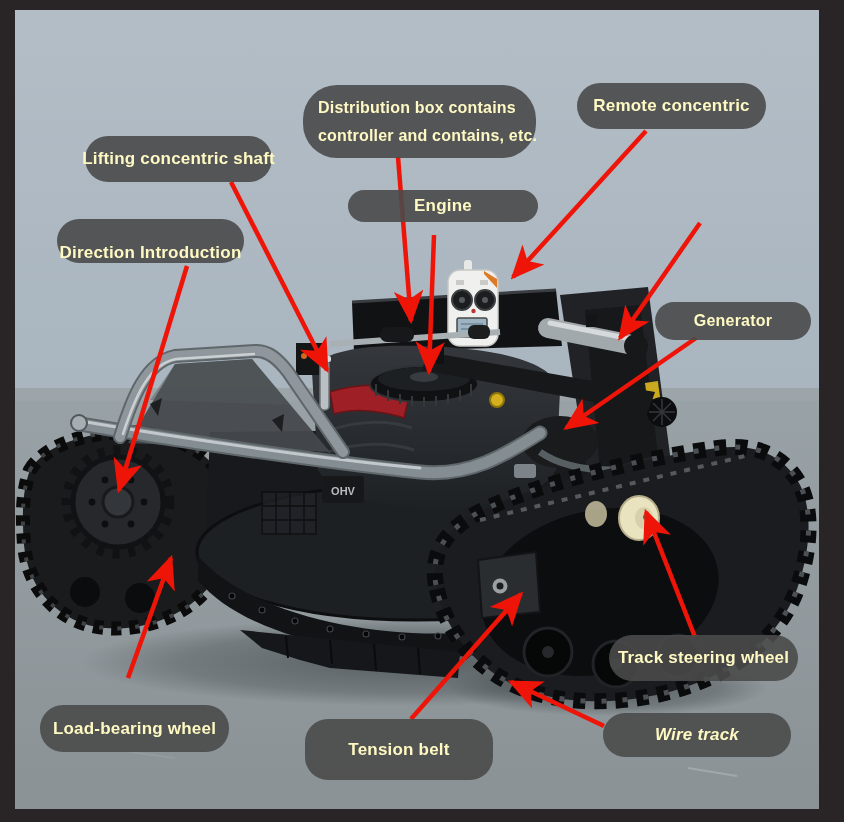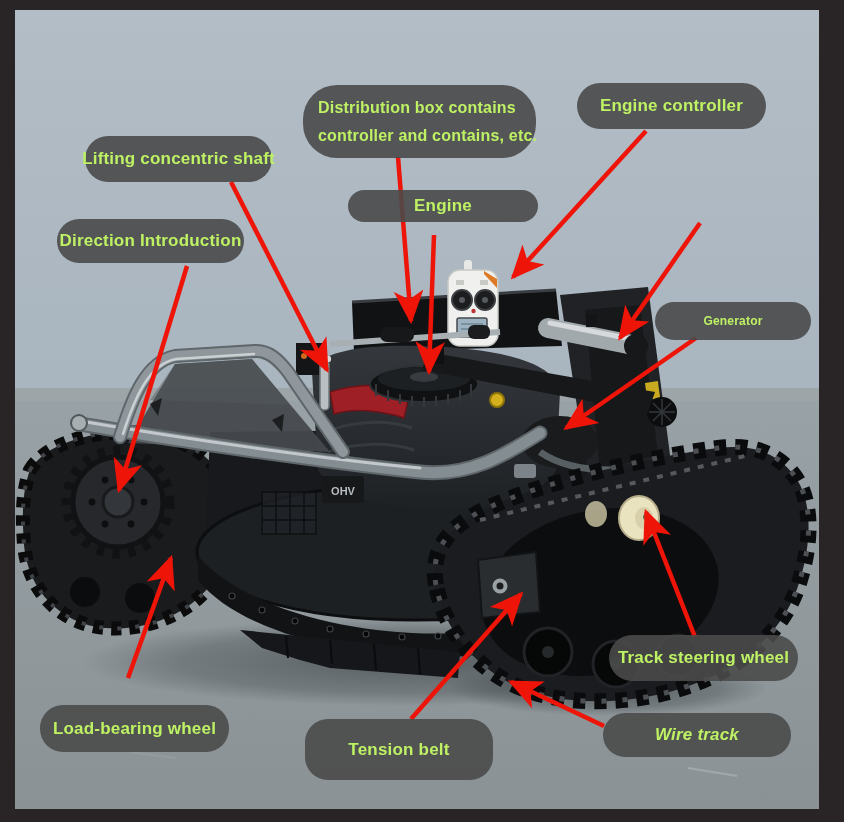--- a/index.html
+++ b/index.html
@@ -9,31 +9,31 @@
     background:#292526;
     overflow:hidden;
     font-family:"Liberation Sans", sans-serif;
   }
   .photo{
     position:absolute;left:15px;top:10px;width:804px;height:799px;
   }
   .pill{
     position:absolute;
     background:rgba(74,74,74,0.90);
-    color:#bef264;
+    color:#fef9c3;
     display:flex;align-items:center;justify-content:center;
     font-size:17px;font-weight:600;letter-spacing:.2px;
     white-space:nowrap;
     z-index:5;
   }
   .pill-multi{
     flex-direction:column;align-items:flex-start;justify-content:center;
     padding-left:15px;font-size:16px;line-height:28px;
   }
-  .pill-sm{font-size:12px;}
+  .pill-sm{font-size:16px;}
 </style>
 </head>
 <body>
 
 <div class="stage">
 
   <svg class="photo" viewBox="15 10 804 799" width="804" height="799" xmlns="http://www.w3.org/2000/svg">
     <defs>
       <linearGradient id="wallG" x1="0" y1="0" x2="0" y2="1">
         <stop offset="0" stop-color="#b3bdc6"></stop>
@@ -265,35 +265,35 @@
       <line x1="128" y1="678" x2="171" y2="558" marker-end="url(#ah)"></line>
       <line x1="411" y1="719" x2="521" y2="594" marker-end="url(#ah)"></line>
       <line x1="604" y1="726" x2="511" y2="682" marker-end="url(#ah)"></line>
     </g>
   </svg>
 
   <div class="pill" style="left:85px;top:136px;width:187px;height:46px;border-radius:23px;text-align:right;">
     <span>Lifting concentric shaft</span>
   </div>
 
-  <div class="pill" style="left:57px;top:219px;width:187px;height:44px;border-radius:22px;">
+  <div class="pill" style="left:57px;top:219px;width:187px;height:44px;border-radius:22px;align-items:flex-end;">
     <span>Direction Introduction</span>
   </div>
 
   <div class="pill pill-multi" style="left:303px;top:85px;width:218px;height:73px;border-radius:34px;">
     <div>Distribution box contains</div>
     <div>controller and contains, etc.</div>
   </div>
 
   <div class="pill" style="left:348px;top:190px;width:190px;height:32px;border-radius:22px;">
     <span>Engine</span>
   </div>
 
   <div class="pill" style="left:577px;top:83px;width:189px;height:46px;border-radius:23px;">
-    <span>Engine controller</span>
+    <span>Remote concentric</span>
   </div>
 
 
   <div class="pill pill-sm" style="left:655px;top:302px;width:156px;height:38px;border-radius:19px;">
     <span>Generator</span>
   </div>
 
   <div class="pill" style="left:609px;top:635px;width:189px;height:46px;border-radius:23px;">
     <span>Track steering wheel</span>
   </div>

